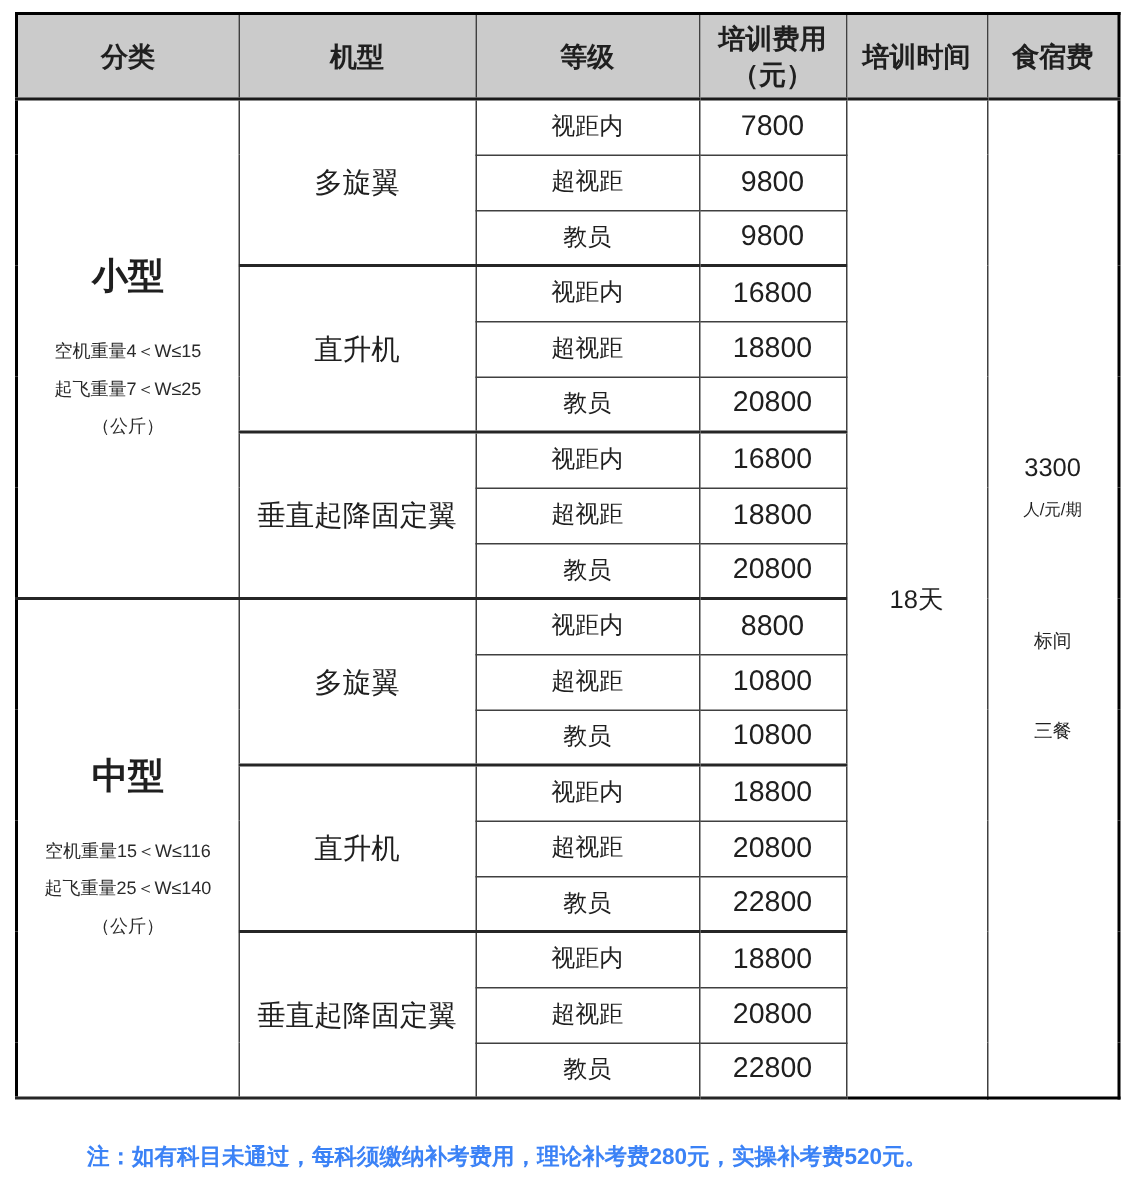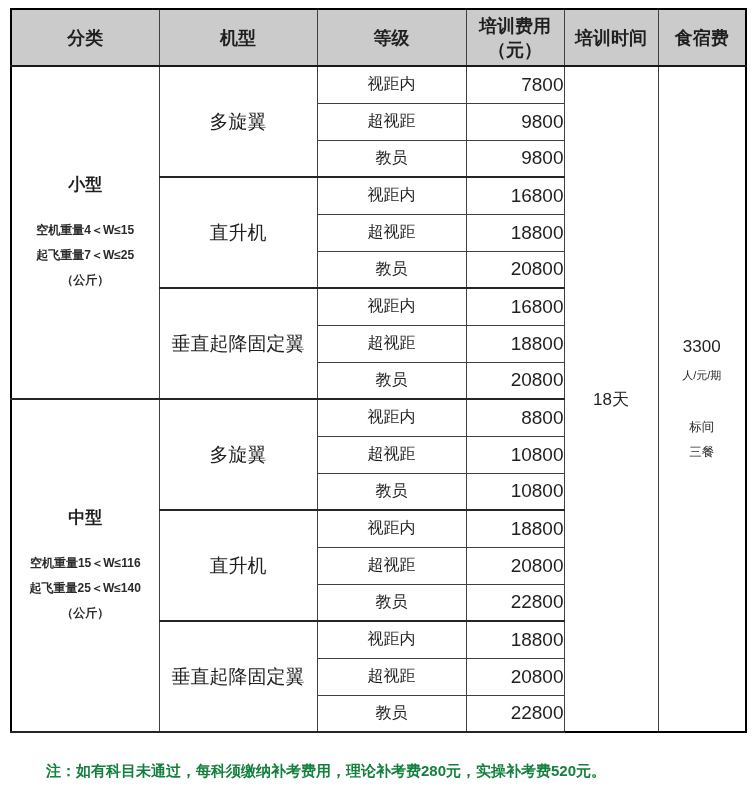--- a/index.html
+++ b/index.html
@@ -35,49 +35,49 @@
   .fee-table thead th {
     background: #cbcbcb;
     font-weight: bold;
     font-size: 18px;
     height: 55px;
     border-bottom: 2px solid #1a1a1a;
     line-height: 24px;
   }
   .fee-table tbody tr { height: 37px; }
   td.level-cell { font-size: 16px; font-family: Liberation Mono, monospace; }
-  td.fee-cell   { font-size: 19px; text-align: right; }
+  td.fee-cell   { font-size: 19px; }
   td.model-cell { font-size: 19px; border-bottom: 2px solid #262626; }
   td.time-cell  { font-size: 17px; }
   tr.group-end td.level-cell,
   tr.group-end td.fee-cell { border-bottom: 2px solid #262626; }
   td.cat-cell { border-bottom: 2px solid #262626; }
   .cat-title {
-    font-size: 17px;
+    font-size: 24px;
     font-weight: bold;
     margin-bottom: 22px;
   }
   .cat-detail {
     font-size: 12px;
-    font-weight: bold;
+    font-weight: normal;
     line-height: 25px;
     color: #2a2a2a;
   }
   td.lodging-cell div { line-height: 28px; }
   .lodging-price { font-size: 17px; }
   .lodging-unit  { font-size: 11px; }
   .lodging-gap   { height: 26px; }
-  .lodging-room, .lodging-meals { font-size: 12.5px; line-height: 25px !important; }
+  .lodging-room, .lodging-meals { font-size: 12.5px; line-height: 25px !important; margin-top: 35px; }
   .footnote {
     position: absolute;
-    left: 46px;
+    left: 58px;
     top: 762px;
     font-size: 15px;
     font-weight: bold;
-    color: #15803d;
+    color: #3b82f6;
     white-space: nowrap;
   }
 </style>
 </head>
 <body>
 
 <div class="page">
 
   <table class="fee-table">
     <colgroup>

